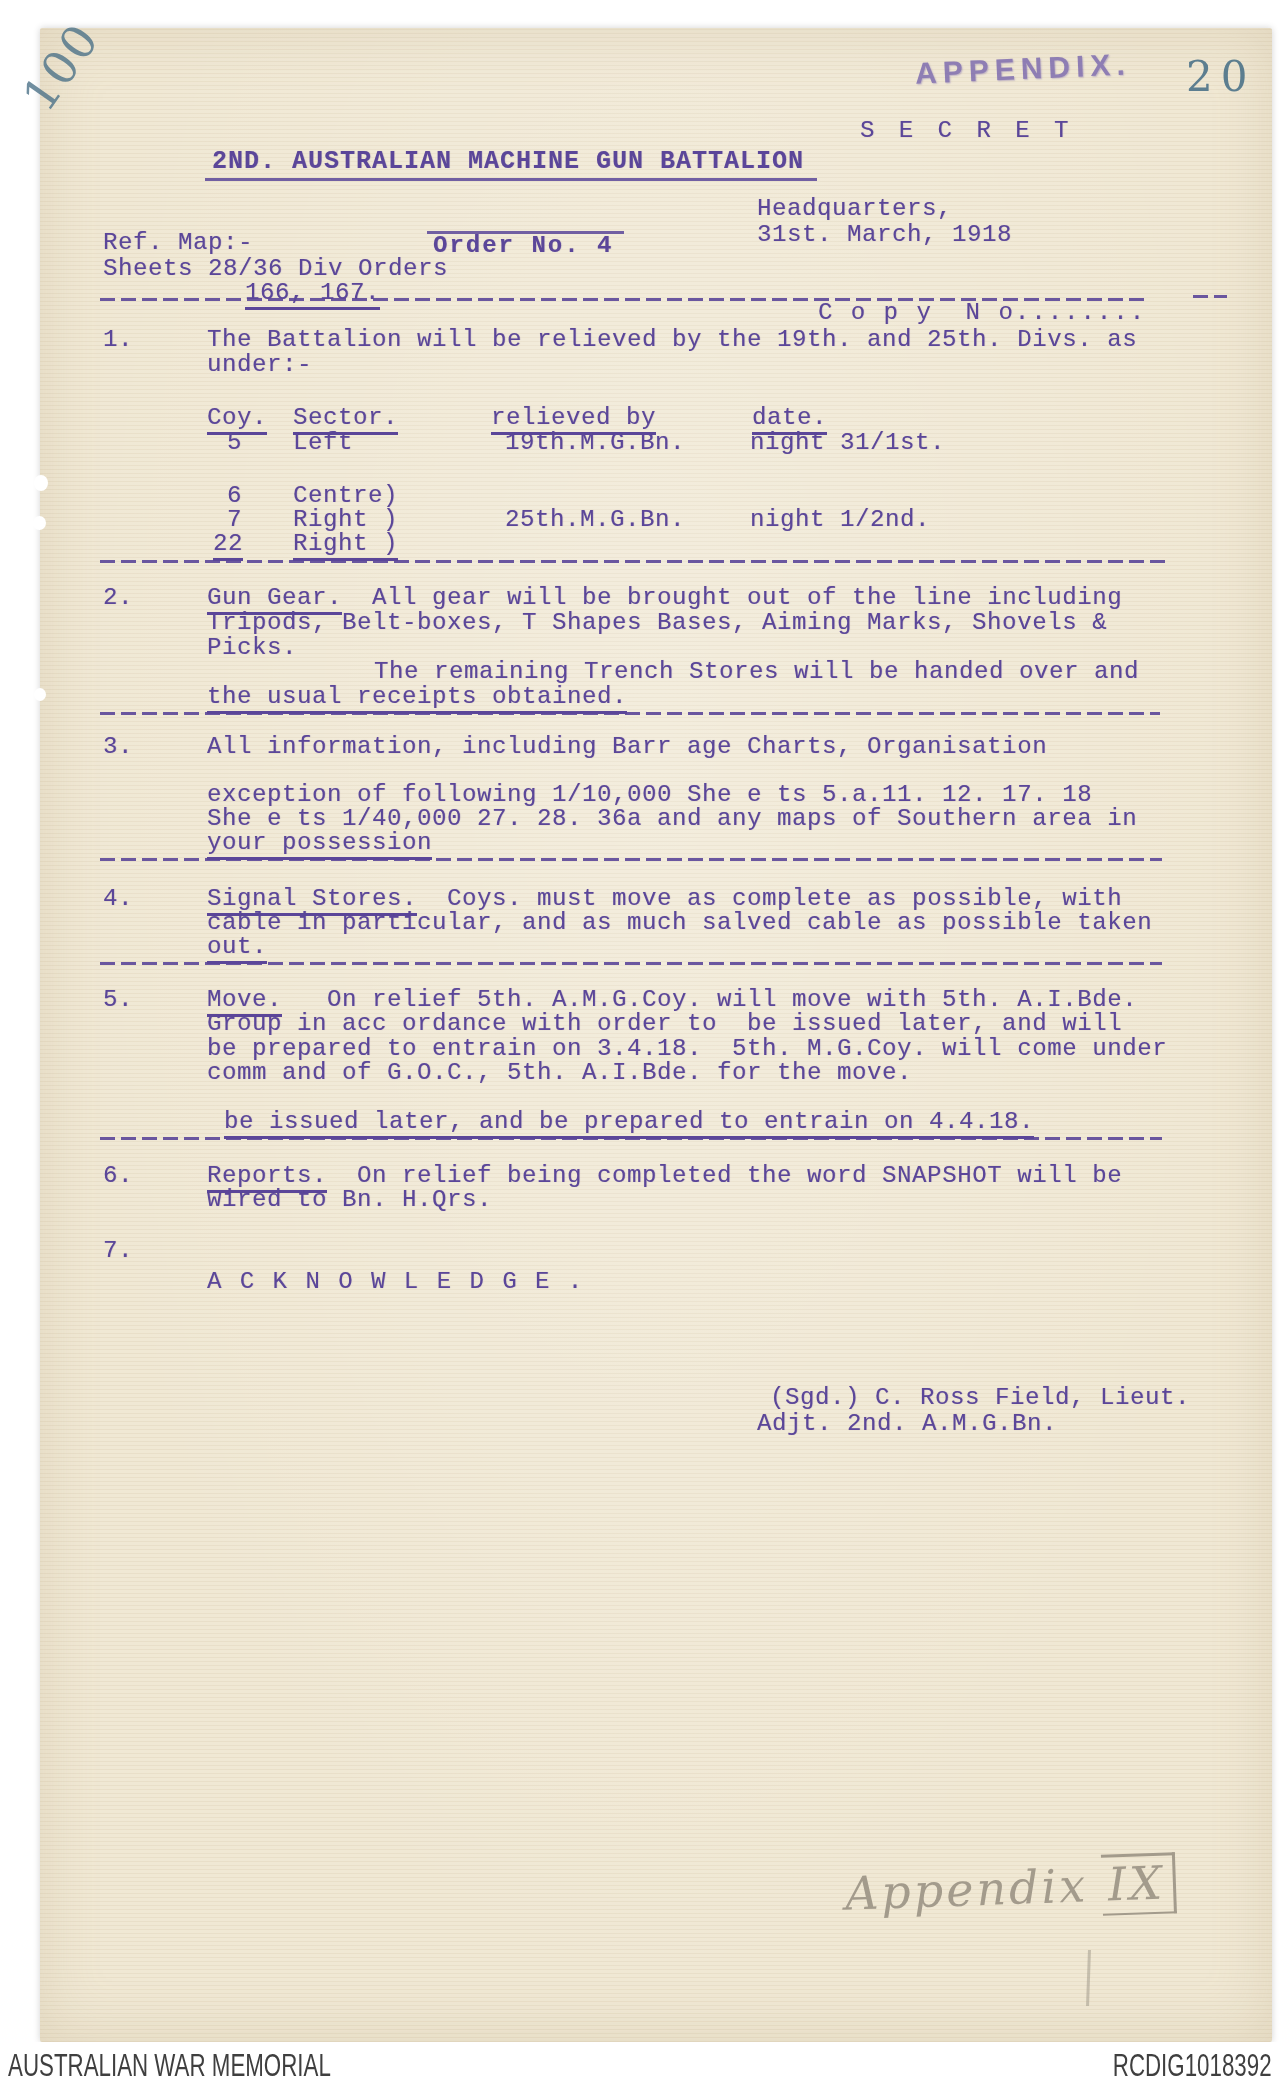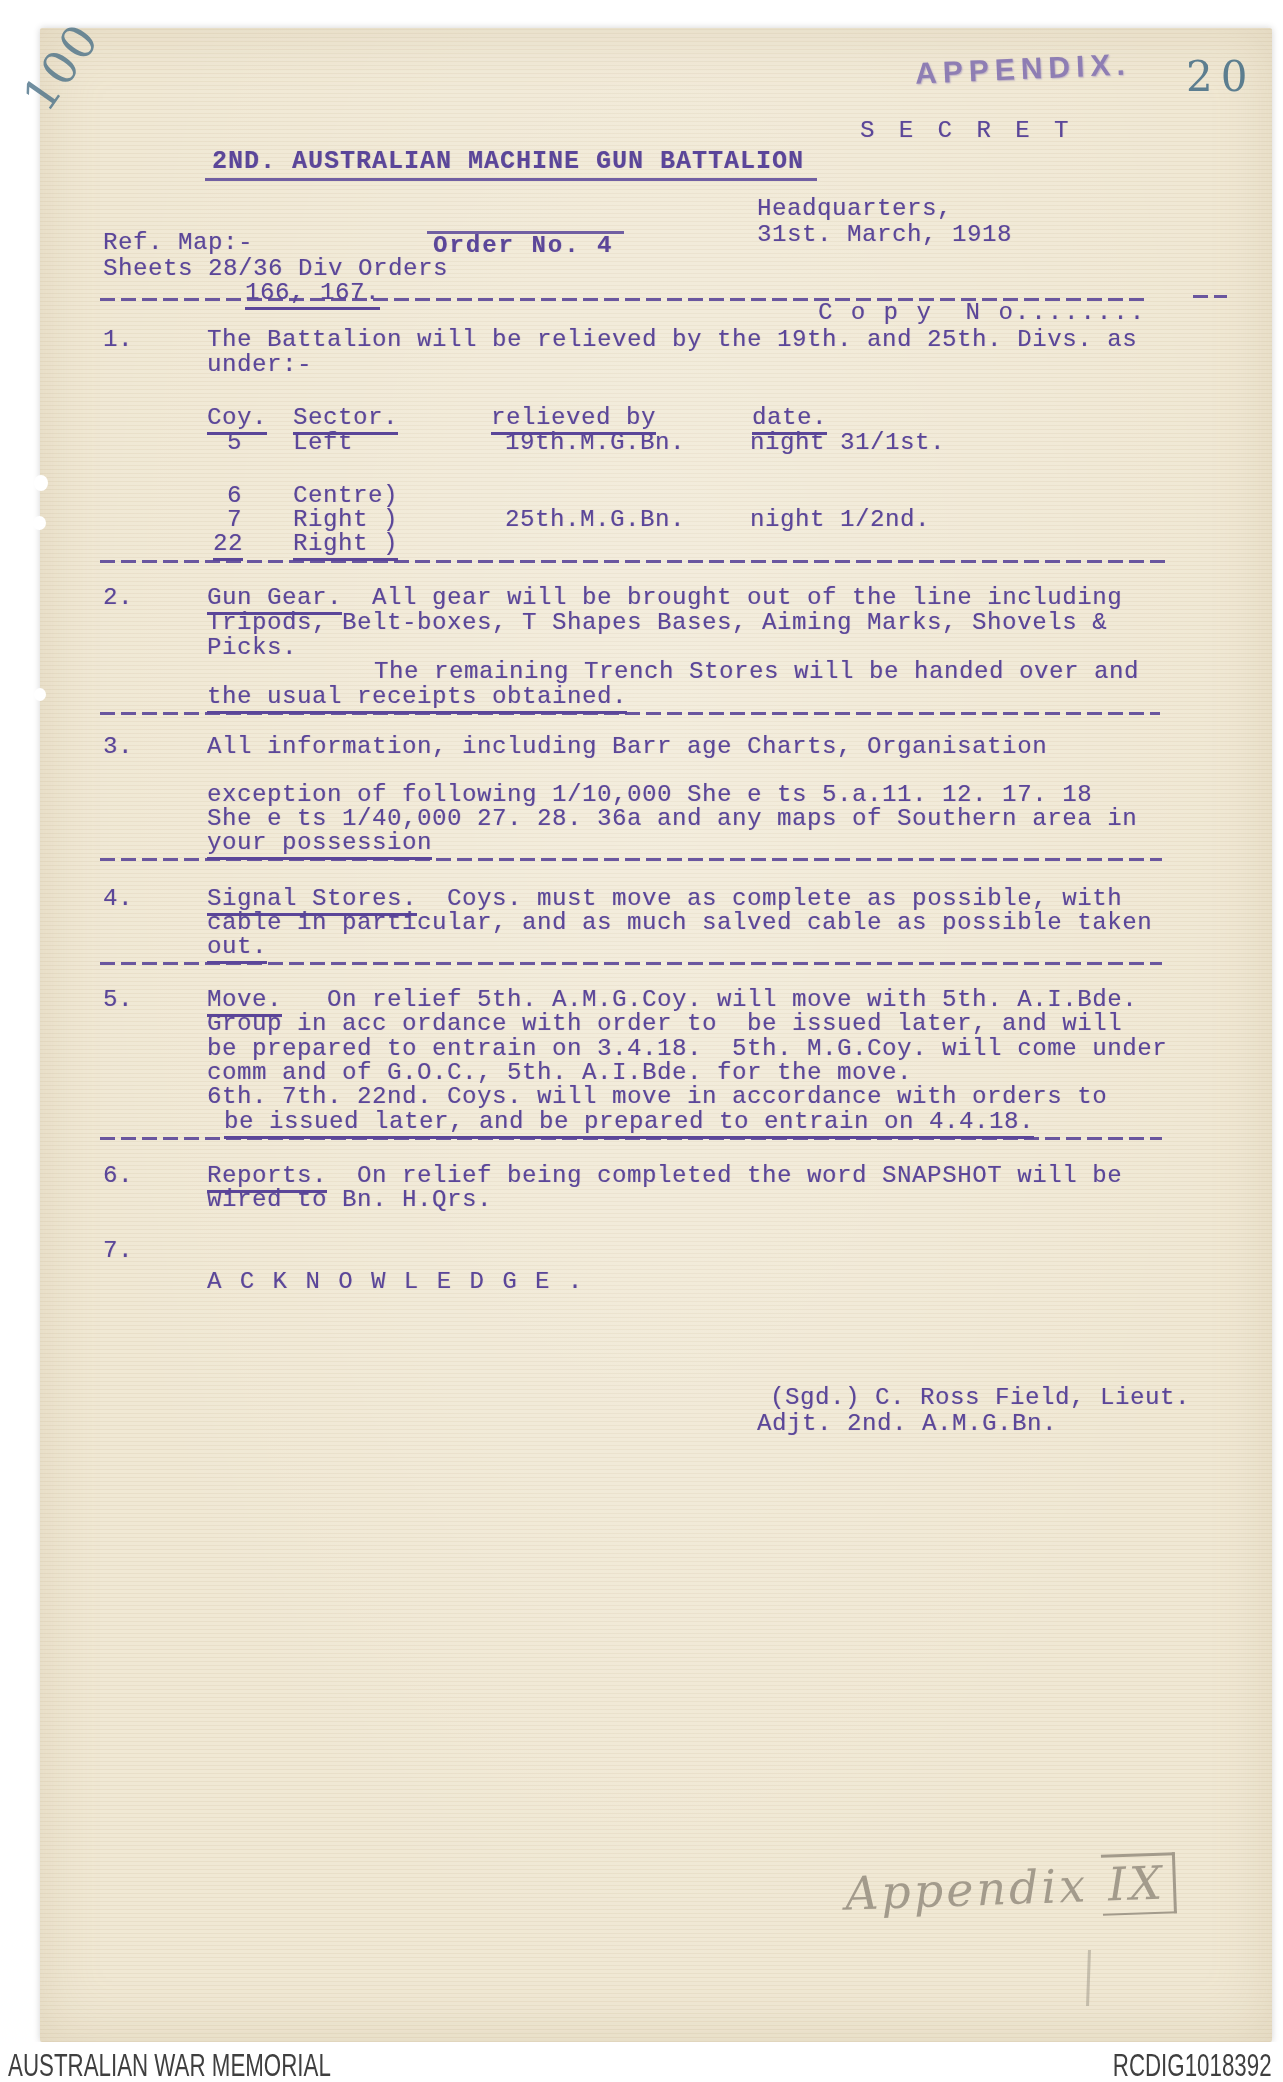--- a/index.html
+++ b/index.html
@@ -142,21 +142,20 @@
   <div class="line body-ls" style="left:207px; top:886px;"><span class="u">Signal Stores.</span><span>  Coys. must move as complete as possible, with</span></div>
   <div class="line body-ls" style="left:207px; top:910px;">cable in particular, and as much salved cable as possible taken</div>
   <div class="line body-ls" style="left:207px; top:934px;"><span class="u">out.</span></div>
   <div class="sep" style="left:100px; top:962px; width:1062px;"></div>
 
   <div class="line body-ls" style="left:103px; top:987px;">5.</div>
   <div class="line body-ls" style="left:207px; top:987px;"><span class="u">Move.</span><span>   On relief 5th. A.M.G.Coy. will move with 5th. A.I.Bde.</span></div>
   <div class="line body-ls" style="left:207px; top:1011px;">Group in acc ordance with order to  be issued later, and will</div>
   <div class="line body-ls" style="left:207px; top:1036px;">be prepared to entrain on 3.4.18.  5th. M.G.Coy. will come under</div>
   <div class="line body-ls" style="left:207px; top:1060px;">comm and of G.O.C., 5th. A.I.Bde. for the move.</div>
-  <div class="line body-ls" style="left:207px; top:1084px;">6th. 7th. 22nd. Coys. will move in accordance with orders to</div>
   <div class="line body-ls" style="left:224px; top:1109px;text-align:center;"><span class="u">be issued later, and be prepared to entrain on 4.4.18.</span></div>
   <div class="sep" style="left:100px; top:1137px; width:1062px;"></div>
 
   <div class="line body-ls" style="left:103px; top:1163px;">6.</div>
   <div class="line body-ls" style="left:207px; top:1163px;"><span class="u">Reports.</span><span>  On relief being completed the word SNAPSHOT will be</span></div>
   <div class="line body-ls" style="left:207px; top:1187px;">wired to Bn. H.Qrs.</div>
 
   <div class="line body-ls" style="left:103px; top:1238px;">7.</div>
   <div class="line ls2" style="left:207px; top:1238px;">A C K N O W L E D G E .</div>
 

